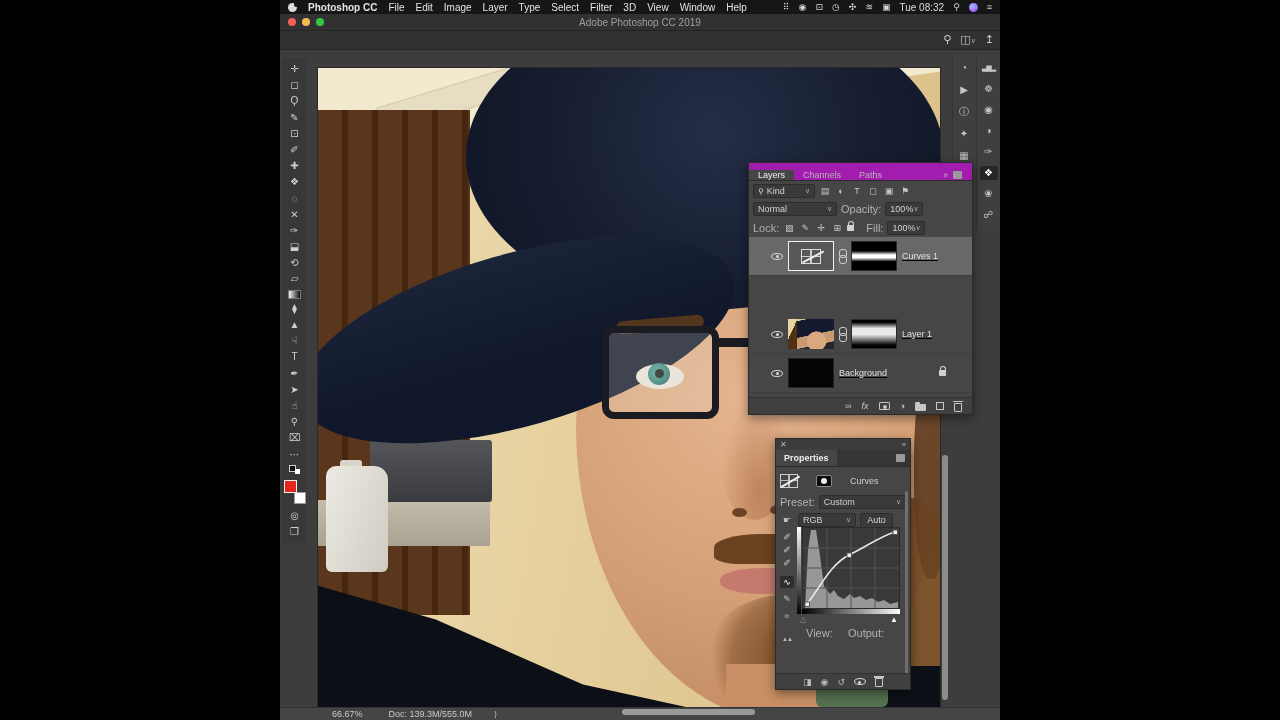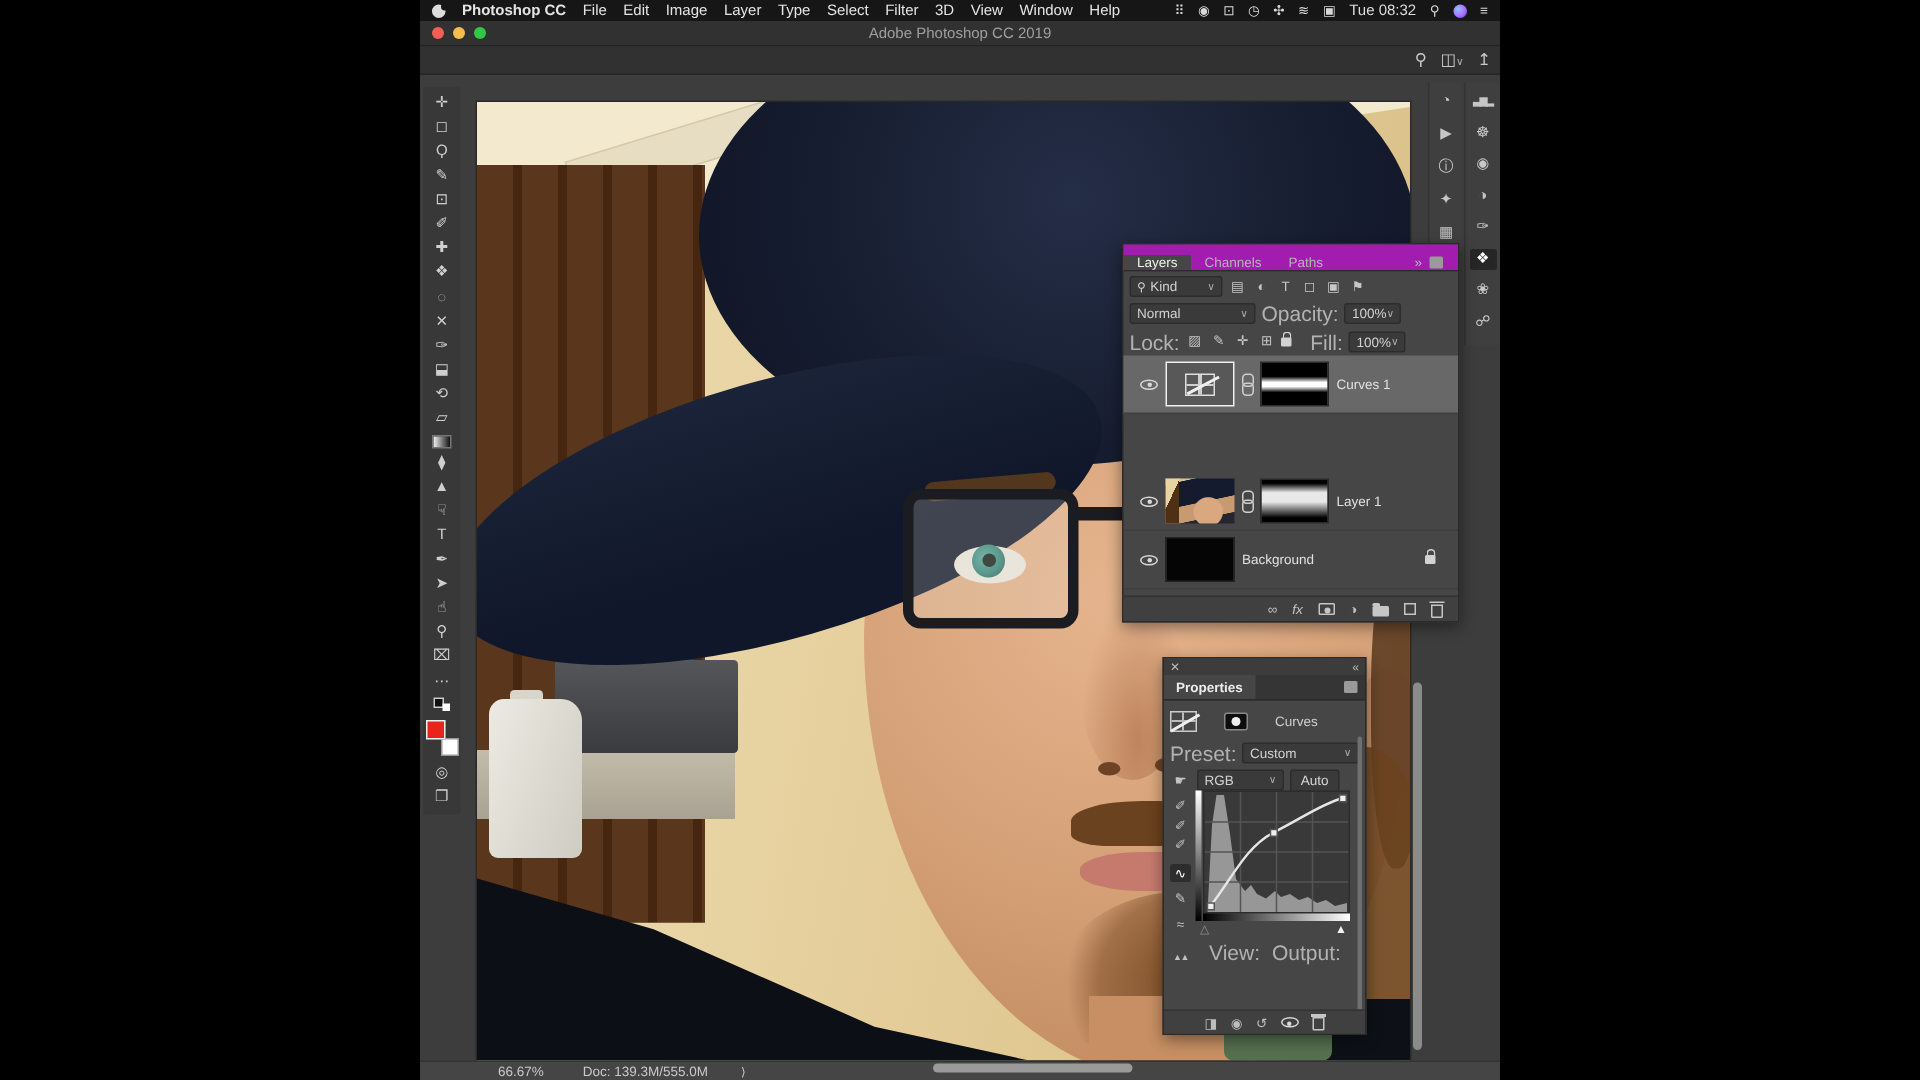--- a/index.html
+++ b/index.html
@@ -92,33 +92,33 @@
   .dock{background:#3f3f3f;border-left:1px solid #333;display:flex;flex-direction:column;align-items:center;}
   .dockA{left:672px;top:55px;width:23px;height:112px;padding-top:6px;gap:8px;}
   .dockB{left:696px;top:55px;width:24px;height:175px;padding-top:6px;gap:7px;}
   .dock .di{width:18px;height:14px;color:#c6c6c6;font-size:10px;line-height:14px;text-align:center;}
   .dock .di.sel{background:#262626;color:#fff;border-radius:2px;}
   .histo-i{font-size:7px!important;letter-spacing:-1px;}
 
   
   .panel{background:#464646;border:1px solid #2a2a2a;box-shadow:0 3px 10px rgba(0,0,0,.45);}
   .ptext{color:#cfcfcf;font-size:9px;}
-  .plabel{color:#b2b2b2;font-size:14px;}
+  .plabel{color:#b2b2b2;font-size:11px;}
   .pbox{background:#3a3a3a;border:1px solid #2c2c2c;border-radius:2px;color:#d2d2d2;font-size:9px;display:flex;align-items:center;padding:0 4px;height:14px;}
   .pbox .cv{margin-left:auto;font-size:7px;color:#aaa;}
 
   
   .layers-panel{left:468px;top:162px;width:225px;height:253px;}
   .ltabs{position:absolute;left:0;top:0;width:100%;height:18px;background:#a21caf;display:flex;align-items:flex-end;border-bottom:1px solid #2b2b2b;}
   .ltab{padding:0 9px;display:flex;align-items:center;font-size:9px;color:#b5b5b5;}
   .ltab.active{background:#464646;color:#f0f0f0;}
   .ltabs-right{margin-left:auto;display:flex;align-items:center;gap:5px;padding-right:5px;color:#bbb;font-size:9px;}
   .frow{position:absolute;left:0;width:100%;display:flex;align-items:center;padding:0 4px;gap:4px;}
   .ficon{color:#c6c6c6;font-size:9px;width:12px;text-align:center;}
-  .lrow{position:absolute;left:0;width:100%;height:39px;border-bottom:1px solid #3e3e3e;display:flex;align-items:center;padding:0 11px;gap:5px;}
+  .lrow{position:absolute;left:0;width:100%;height:39px;border-bottom:1px solid #3e3e3e;display:flex;align-items:center;padding:0 22px;gap:5px;text-decoration:underline;}
   .lrow.sel{background:#686868;}
   .eye-i{display:inline-block;width:12px;height:7px;border:1px solid #d8d8d8;border-radius:50%;position:relative;flex:none;}
   .eye-i::after{content:"";position:absolute;left:3.5px;top:1.5px;width:3px;height:3px;border-radius:50%;background:#d8d8d8;}
   .thumb{width:46px;height:30px;flex:none;}
   .photothumb{background:
     linear-gradient(115deg,#e8d3a2 0 16%,rgba(0,0,0,0) 16%),
     radial-gradient(circle at 62% 74%,#d9a87e 0 26%,rgba(0,0,0,0) 28%),
     linear-gradient(90deg,#4f3015 0 20%,rgba(0,0,0,0) 20%),
     linear-gradient(168deg,#d9c491 0 10%,#141b2e 11% 52%,#c89a72 53% 80%,#23262e 81%);}
   .curvthumb{background:#585858;border:1px solid #f2f2f2;display:flex;align-items:center;justify-content:center;}

